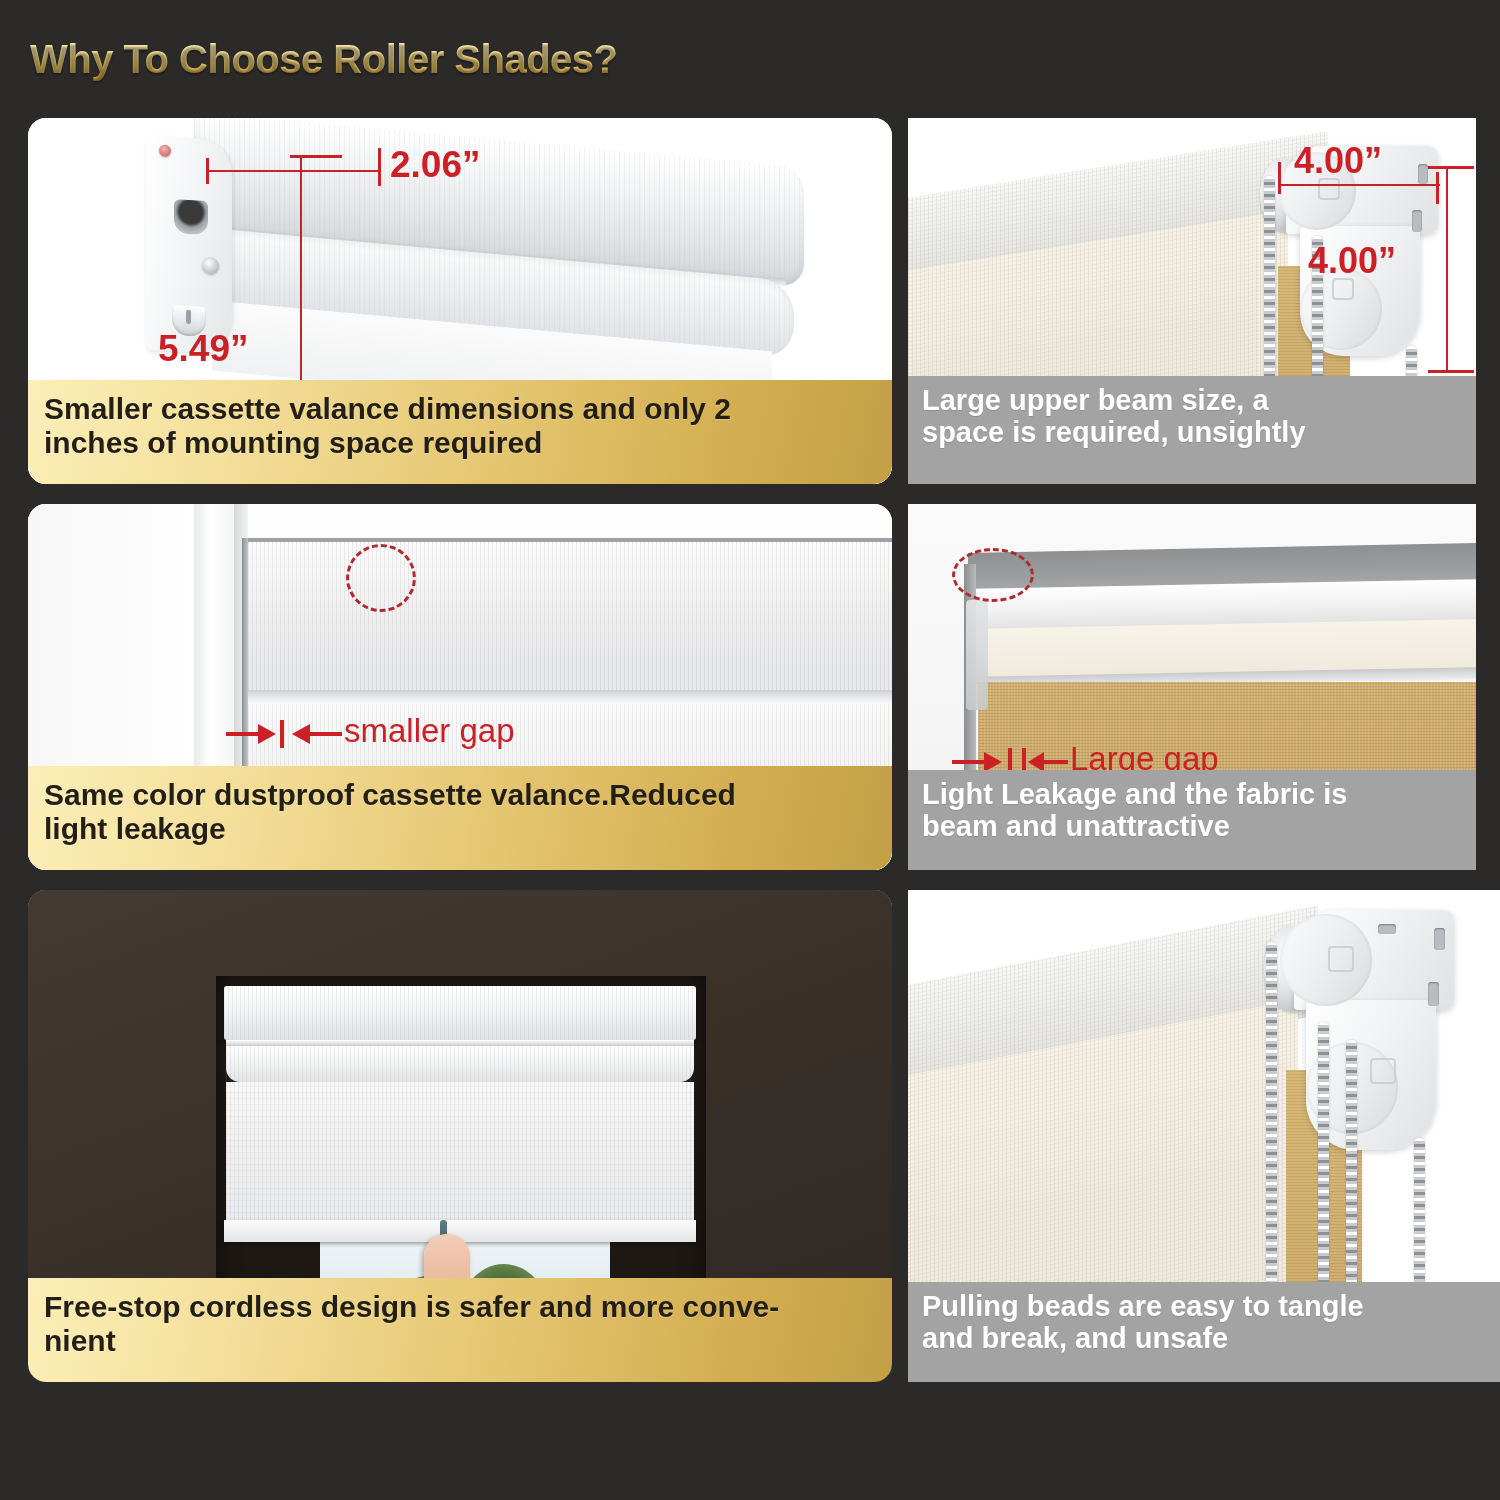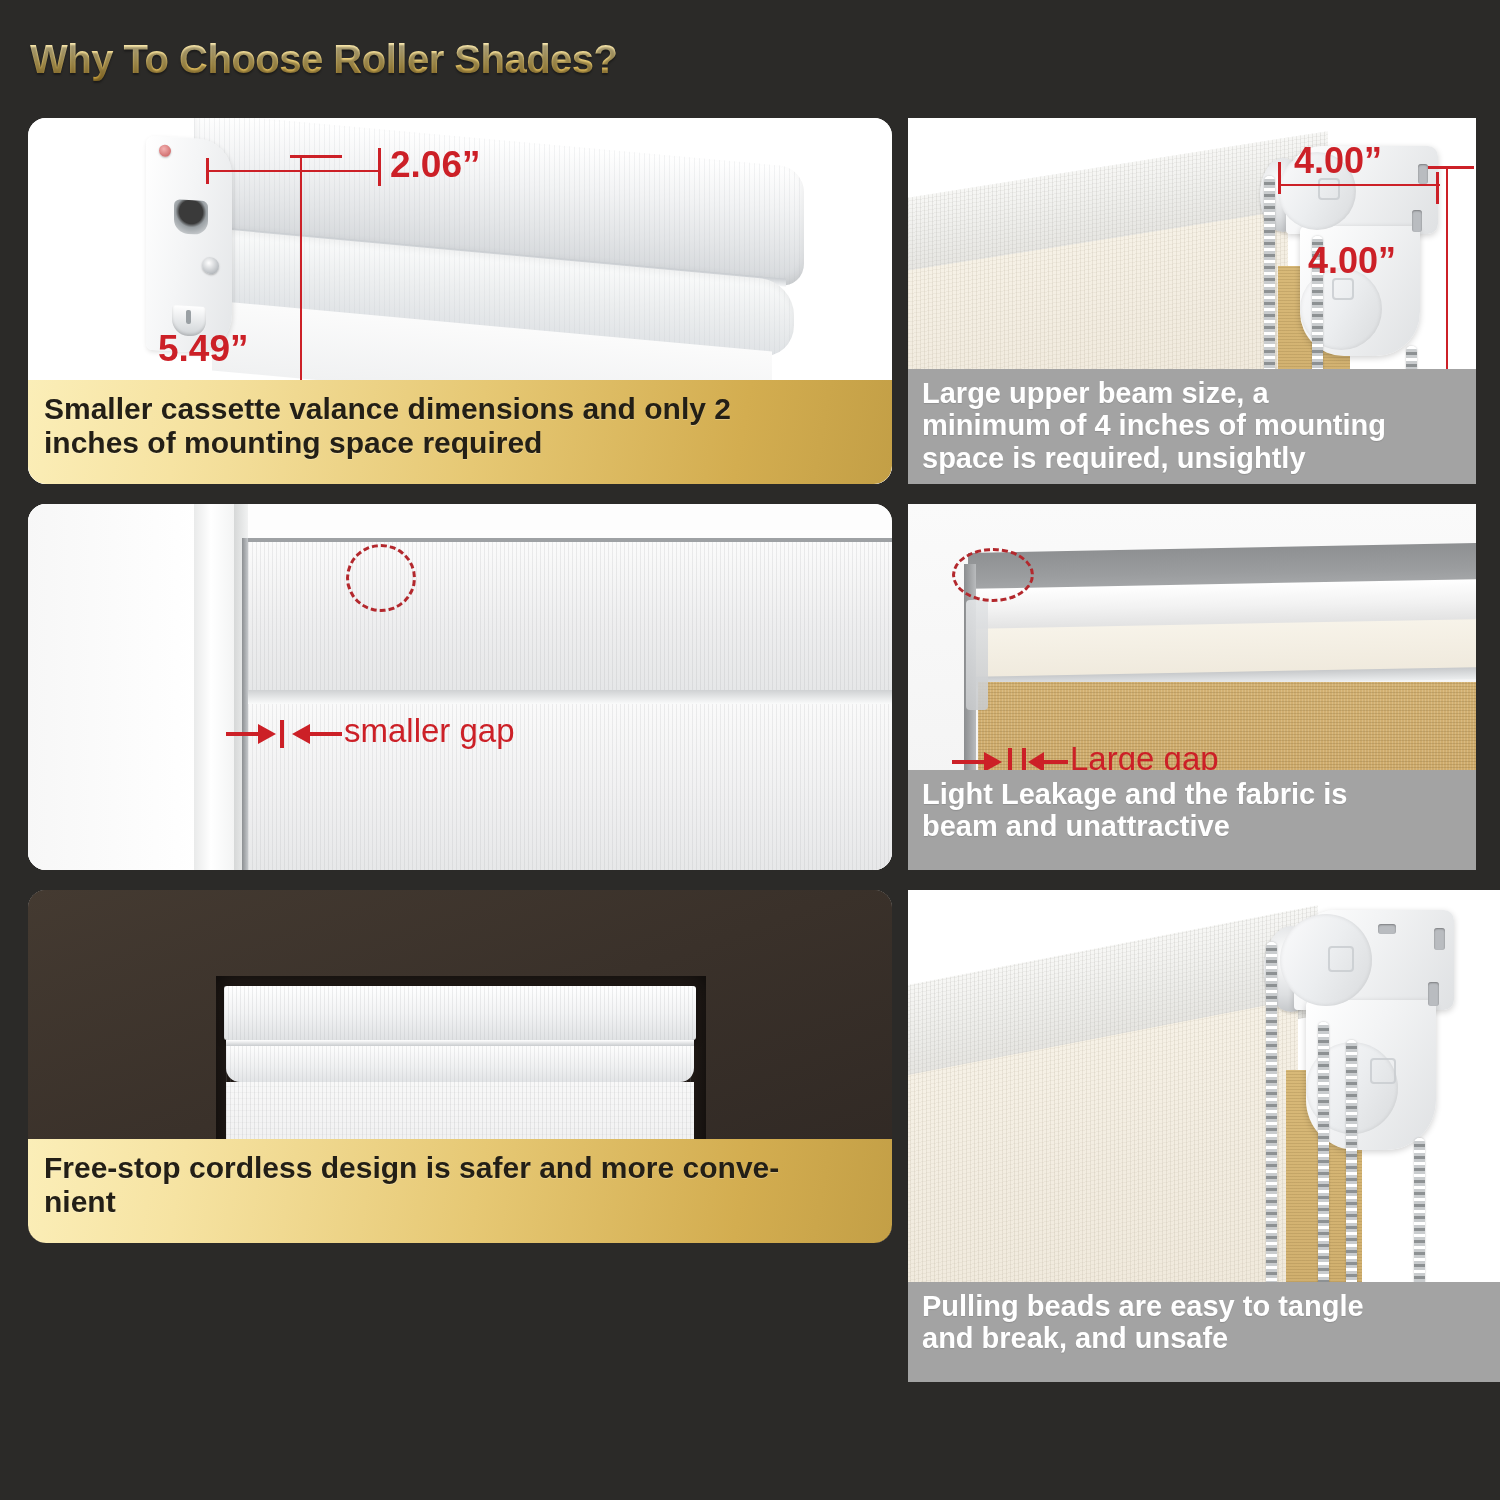--- a/index.html
+++ b/index.html
@@ -45,21 +45,21 @@
     background: #ffffff;
   }
   .panel.left  { border-radius: 18px; }
   .panel.right { border-radius: 0px; }
 
   
   .p-tl { left: 28px;  top: 118px;  width: 864px; height: 366px; padding-left: 21px; }
   .p-tr { left: 908px; top: 118px;  width: 568px; height: 366px; }
   .p-ml { left: 28px;  top: 504px;  width: 864px; height: 366px; }
   .p-mr { left: 908px; top: 504px;  width: 568px; height: 366px; }
-  .p-bl { left: 28px;  top: 890px;  width: 864px; height: 353px; }
+  .p-bl { left: 28px;  top: 890px;  width: 864px; height: 492px; }
   .p-br { left: 908px; top: 890px;  width: 640px; height: 492px; }
 
   .panel-art { position: absolute; inset: 0; overflow: hidden; }
 
   
   .caption {
     position: absolute;
     left: 0; right: 0; bottom: 0;
     padding: 12px 16px 14px 16px;
     font-weight: bold;
@@ -384,21 +384,20 @@
       <div class="dim-label" style="left:386px; top:22px; font-size:36px;">4.00”</div>
 
       <div class="dim-line dim-v" style="left:538px; top:50px; height:204px;"></div>
       <div class="dim-tick" style="left:520px; top:48px; width:46px; height:3px;"></div>
       <div class="dim-tick" style="left:520px; top:252px; width:46px; height:3px;"></div>
       <div class="dim-label" style="left:400px; top:122px; font-size:36px;">4.00”</div>
     </div>
 
     <div class="caption gray tall">
       <span>Large upper beam size, a</span>
-      <span>minimum of 4 inches of mounting</span>
       <span>space is required, unsightly</span>
     </div>
   </div>
 
   <div class="panel left p-ml">
     <div class="panel-art frame-scene">
       <div class="wall-left"></div>
       <div class="frame-edge"></div>
       <div class="frame-inner-shadow"></div>
       <div class="ml-topline"></div>
@@ -412,20 +411,24 @@
       <svg style="position:absolute; left:196px; top:214px; width:120px; height:32px;" viewBox="0 0 120 32">
         <path d="M2,16 L36,16" stroke="#cc2027" stroke-width="4" fill="none"></path>
         <path d="M34,6 L52,16 L34,26 Z" fill="#cc2027"></path>
         <rect x="56" y="2" width="4" height="28" fill="#cc2027"></rect>
         <path d="M118,16 L84,16" stroke="#cc2027" stroke-width="4" fill="none"></path>
         <path d="M86,6 L68,16 L86,26 Z" fill="#cc2027"></path>
       </svg>
       <div class="dim-label" style="left:316px; top:208px; font-size:33px; font-weight:normal;">smaller gap</div>
     </div>
 
+    <div class="caption gold">
+      <span>Same color dustproof cassette valance.Reduced</span>
+      <span>light leakage</span>
+    </div>
   </div>
 
   <div class="panel right p-mr">
     <div class="panel-art mr-wall">
       <div class="mr-header"></div>
       <div class="mr-tube"></div>
       <div class="mr-cream"></div>
       <div class="mr-chrome"></div>
       <div class="mr-tan"></div>
       <div class="mr-leftpost"></div>

